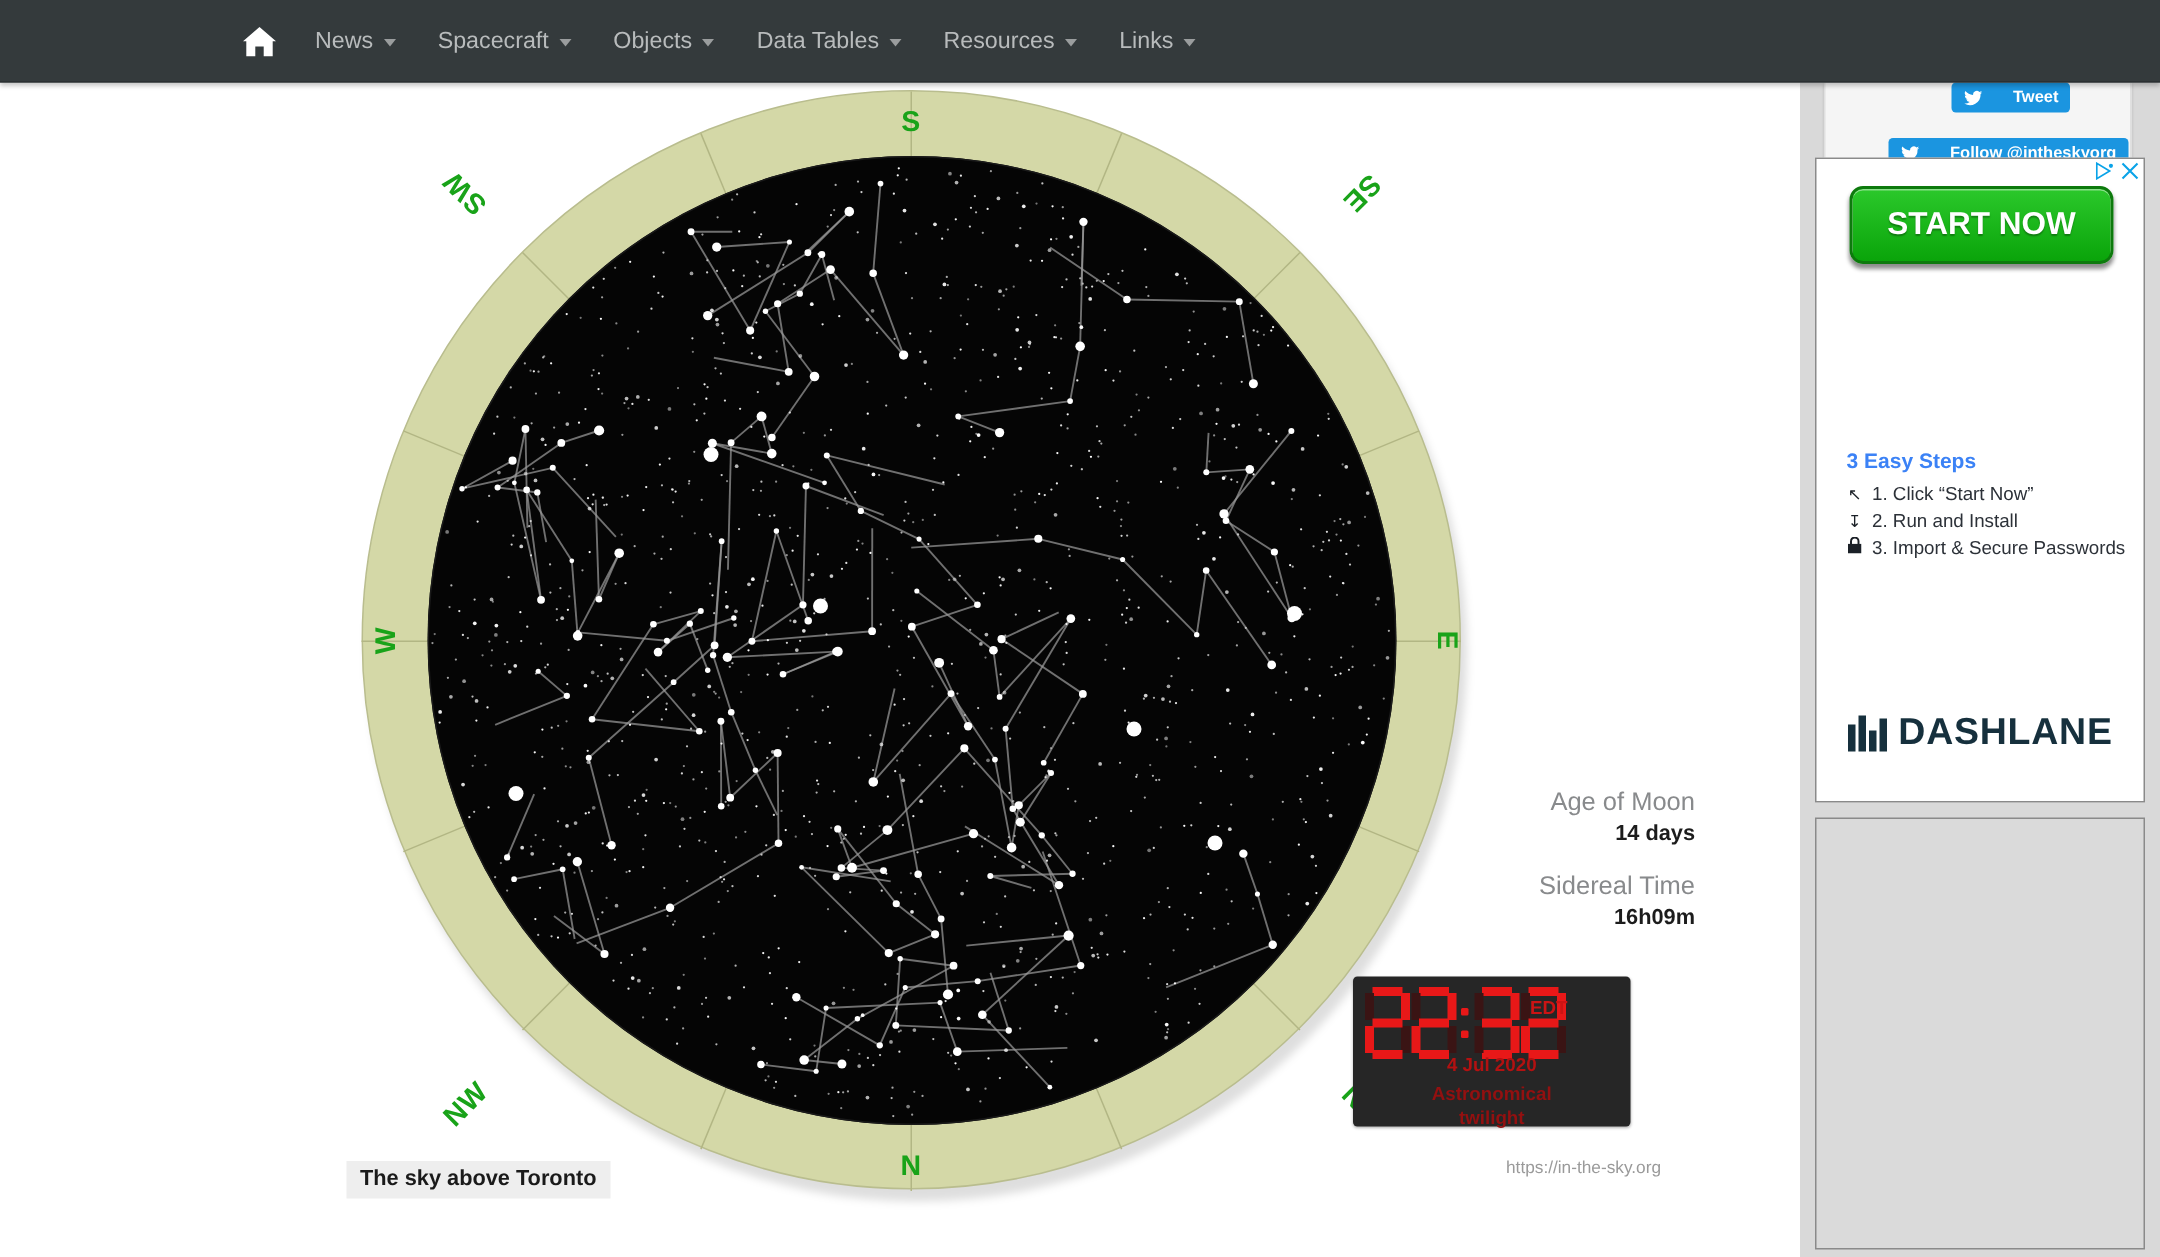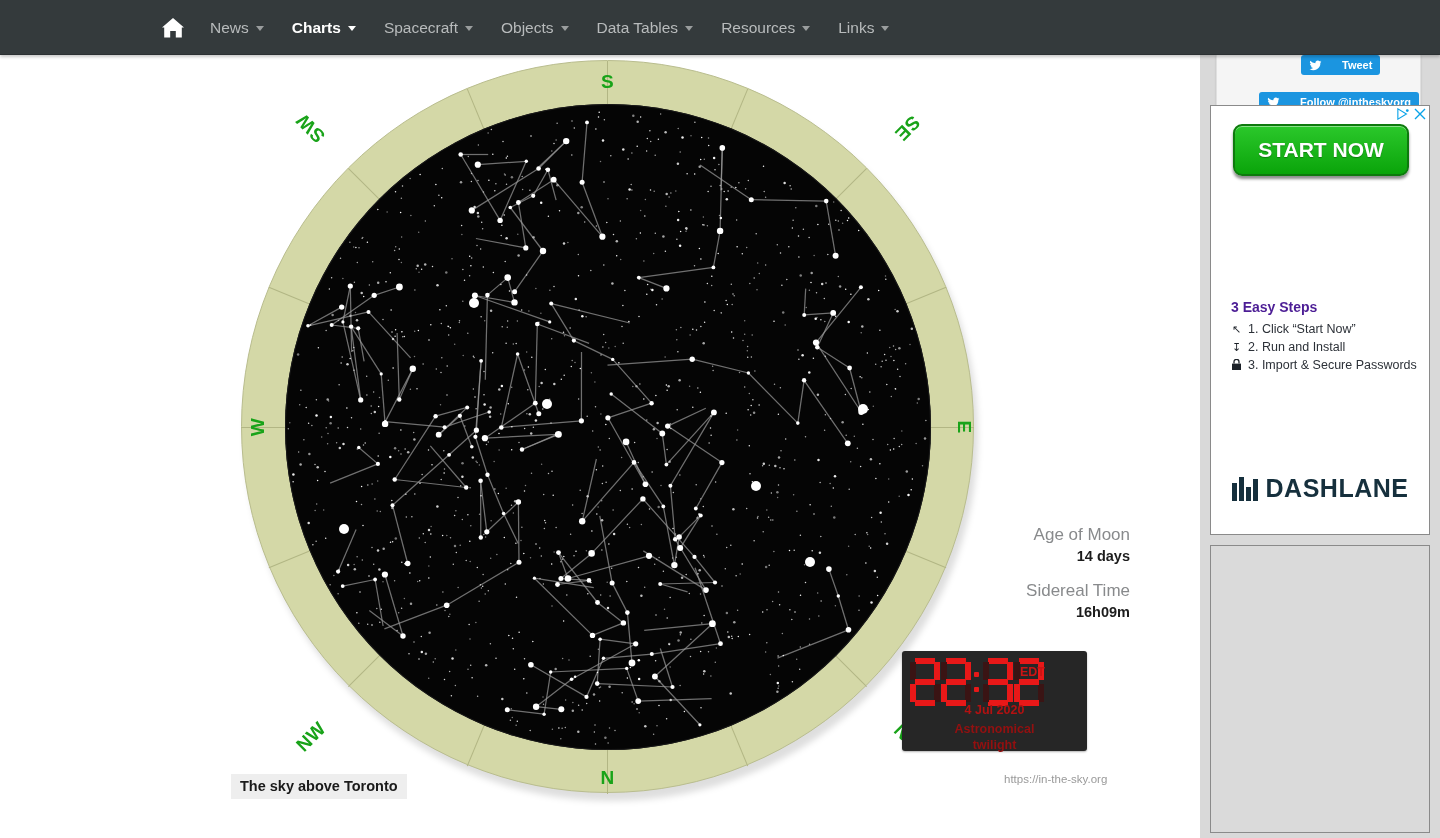--- a/index.html
+++ b/index.html
@@ -167,21 +167,21 @@
     border-radius:9px;
     background:linear-gradient(#2bc82b,#0aa40a);
     border:2px solid #0d7a0d;
     box-shadow:0 3px 3px rgba(0,0,0,.45), inset 0 1px 0 rgba(255,255,255,.45);
     color:#fff; font-size:21px; font-weight:bold;
     display:flex; align-items:center; justify-content:center;
     text-shadow:0 1px 1px rgba(0,0,0,.3); cursor:pointer;
   }
   #ad-steps-title {
     position:absolute; left:20px; top:193px;
-    font-size:14px; font-weight:bold; color:#4c1d95;
+    font-size:14px; font-weight:bold; color:#3b82f6;
   }
   .ad-step {
     position:absolute; left:20px; font-size:12.5px; color:#2c3138;
     display:flex; align-items:center; gap:6px; white-space:nowrap;
   }
   .ad-step .ico { width:11px; text-align:center; font-size:11px; color:#1b2027; }
   #ad-logo {
     position:absolute; left:0; right:0; top:368px;
     display:flex; align-items:center; justify-content:center; gap:8px;
   }
@@ -201,24 +201,20 @@
   <div id="nav-inner">
     <div class="nav-home">
       <span>
         <svg width="24" height="22" viewBox="0 0 24 22" aria-hidden="true">
           <path d="M12 1 L1 10.5 L3.2 10.5 L3.2 20.5 L9.2 20.5 L9.2 14 L14.8 14 L14.8 20.5 L20.8 20.5 L20.8 10.5 L23 10.5 Z" fill="#ffffff"></path>
         </svg>
       </span>
     </div>
     <div class="nav-item">
       <span>News</span>
-      <i class="caret"></i>
-    </div>
-    <div class="nav-item active">
-      <span>Charts</span>
       <i class="caret"></i>
     </div>
     <div class="nav-item">
       <span>Spacecraft</span>
       <i class="caret"></i>
     </div>
     <div class="nav-item">
       <span>Objects</span>
       <i class="caret"></i>
     </div>

